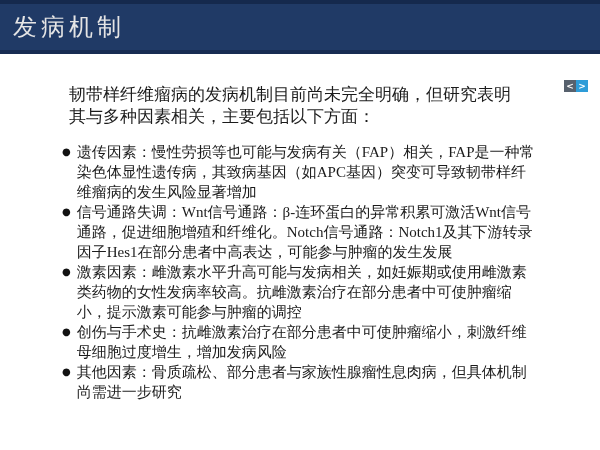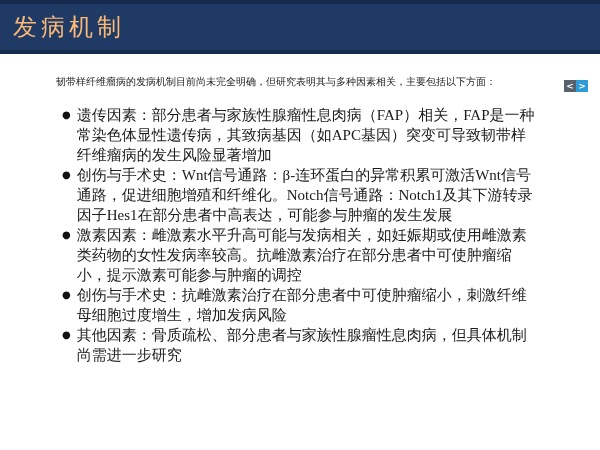--- a/index.html
+++ b/index.html
@@ -22,21 +22,21 @@
     height: 46px;
     background: #203a66;
     border-top: 4px solid #15294d;
     border-bottom: 4px solid #182c52;
     display: flex;
     align-items: center;
   }
   .title {
     margin: 0;
     padding-left: 13px;
-    color: #fdba74;
+    color: #e5e5e5;
     font-size: 24px;
     font-weight: normal;
     letter-spacing: 4px;
   }
   
   .nav {
     position: absolute;
     top: 80px;
     right: 12px;
     display: flex;
@@ -57,22 +57,22 @@
     display: block;
   }
   .nav-btn.prev { background: #57616d; }
   .nav-btn.next { background: #2e9cd8; }
   
   .content {
     padding: 16px 62px 0 55px;
     color: #1b1b1b;
   }
   .intro {
-    margin: 1px;
-    font-size: 10px;
+    margin: 14px;
+    font-size: 17px;
     line-height: 22px;
     max-width: 470px;
   }
   .bullets {
     list-style: none;
     margin: 12px 0 0 0;
     padding: 0 0 0 7px;
     max-width: 478px;
   }
   .bullet {
@@ -104,25 +104,25 @@
     <button class="nav-btn prev">&lt;</button>
     <button class="nav-btn next">&gt;</button>
   </div>
 
   <main class="content">
     <p class="intro">韧带样纤维瘤病的发病机制目前尚未完全明确，但研究表明其与多种因素相关，主要包括以下方面：</p>
 
     <ul class="bullets">
       <li class="bullet">
         <span class="dot">●</span>
-        <span class="bullet-text">遗传因素：部分患者与家族性腺瘤性息肉病（FAP）相关，FAP是一种常染色体显性遗传病，其致病基因（如APC基因）突变可导致韧带样纤维瘤病的发生风险显著增加</span>
+        <span class="bullet-text">遗传因素：慢性劳损等也可能与发病有关（FAP）相关，FAP是一种常染色体显性遗传病，其致病基因（如APC基因）突变可导致韧带样纤维瘤病的发生风险显著增加</span>
       </li>
       <li class="bullet">
         <span class="dot">●</span>
-        <span class="bullet-text">创伤与手术史：Wnt信号通路：β-连环蛋白的异常积累可激活Wnt信号通路，促进细胞增殖和纤维化。Notch信号通路：Notch1及其下游转录因子Hes1在部分患者中高表达，可能参与肿瘤的发生发展</span>
+        <span class="bullet-text">信号通路失调：Wnt信号通路：β-连环蛋白的异常积累可激活Wnt信号通路，促进细胞增殖和纤维化。Notch信号通路：Notch1及其下游转录因子Hes1在部分患者中高表达，可能参与肿瘤的发生发展</span>
       </li>
       <li class="bullet">
         <span class="dot">●</span>
         <span class="bullet-text">激素因素：雌激素水平升高可能与发病相关，如妊娠期或使用雌激素类药物的女性发病率较高。抗雌激素治疗在部分患者中可使肿瘤缩小，提示激素可能参与肿瘤的调控</span>
       </li>
       <li class="bullet">
         <span class="dot">●</span>
         <span class="bullet-text">创伤与手术史：抗雌激素治疗在部分患者中可使肿瘤缩小，刺激纤维母细胞过度增生，增加发病风险</span>
       </li>
       <li class="bullet">

